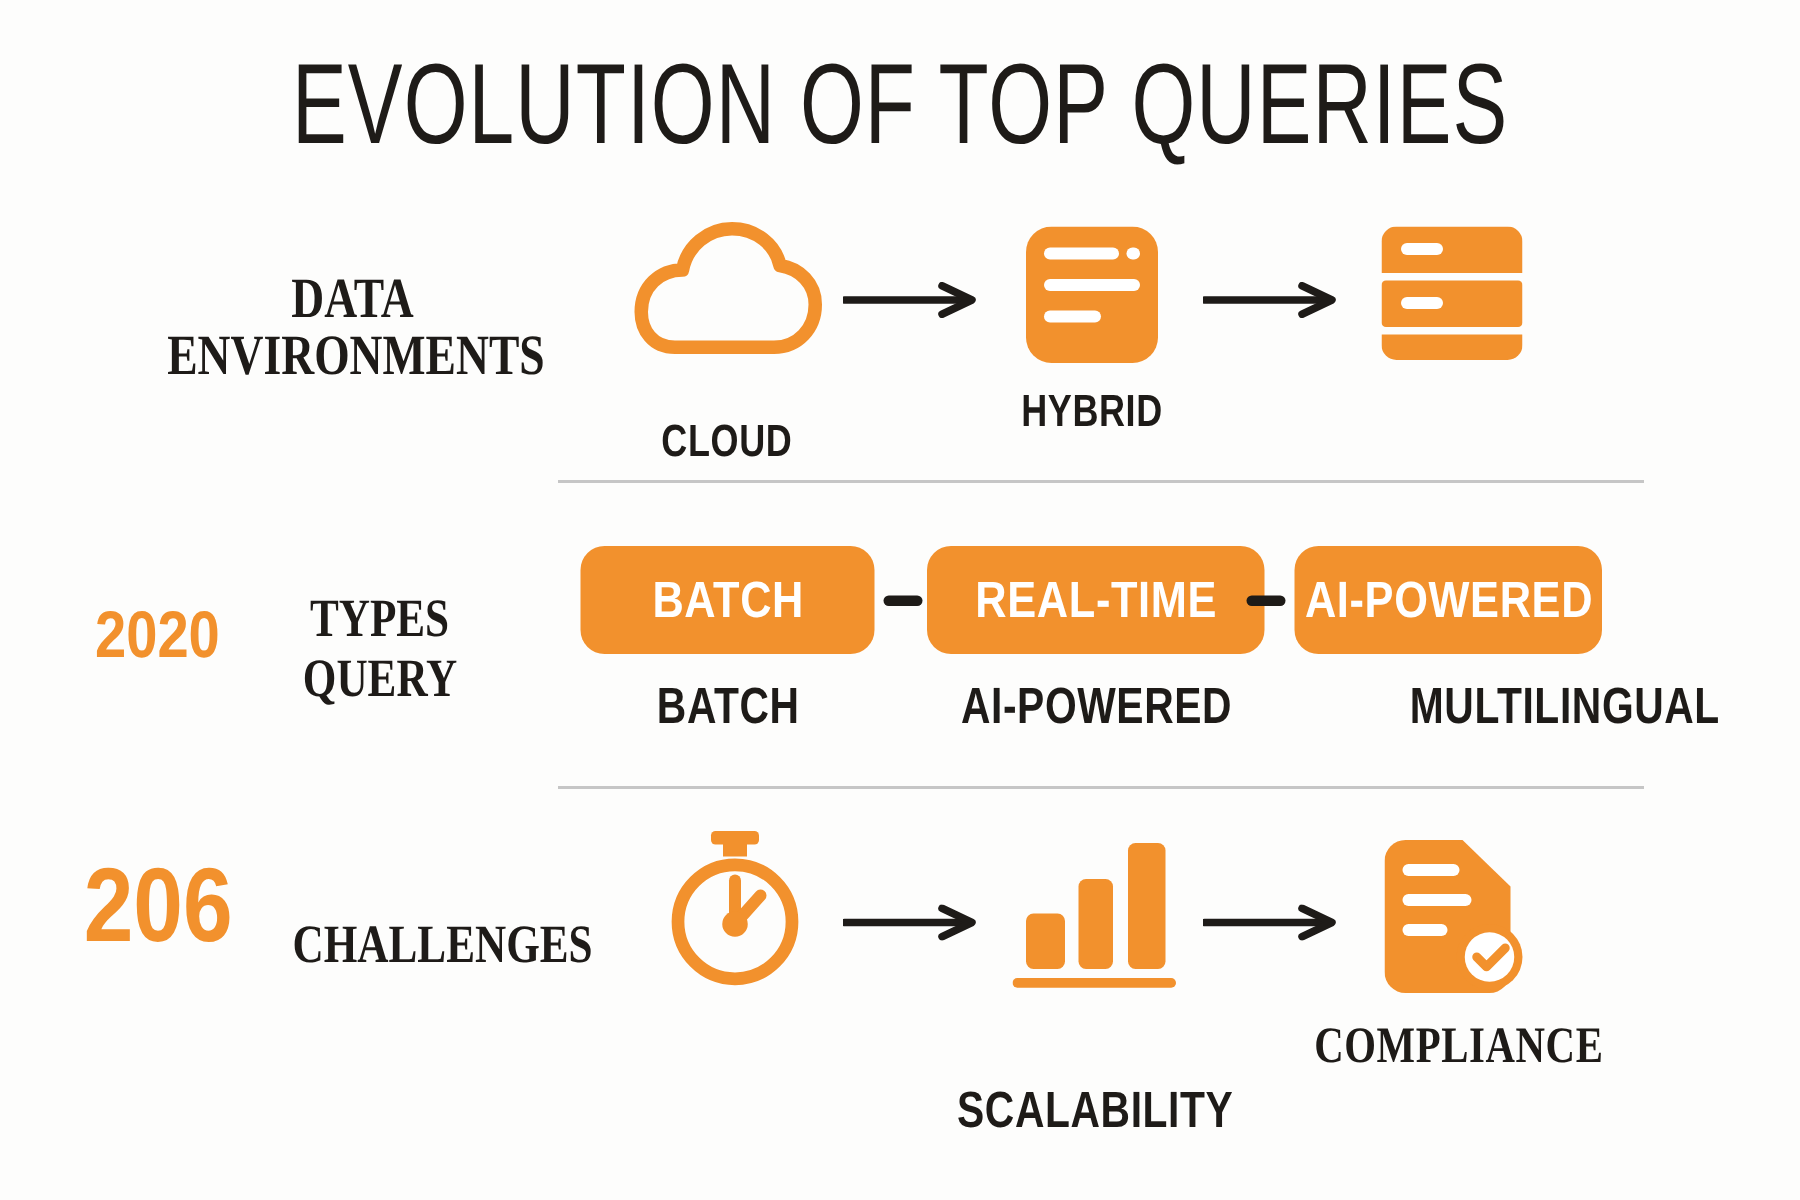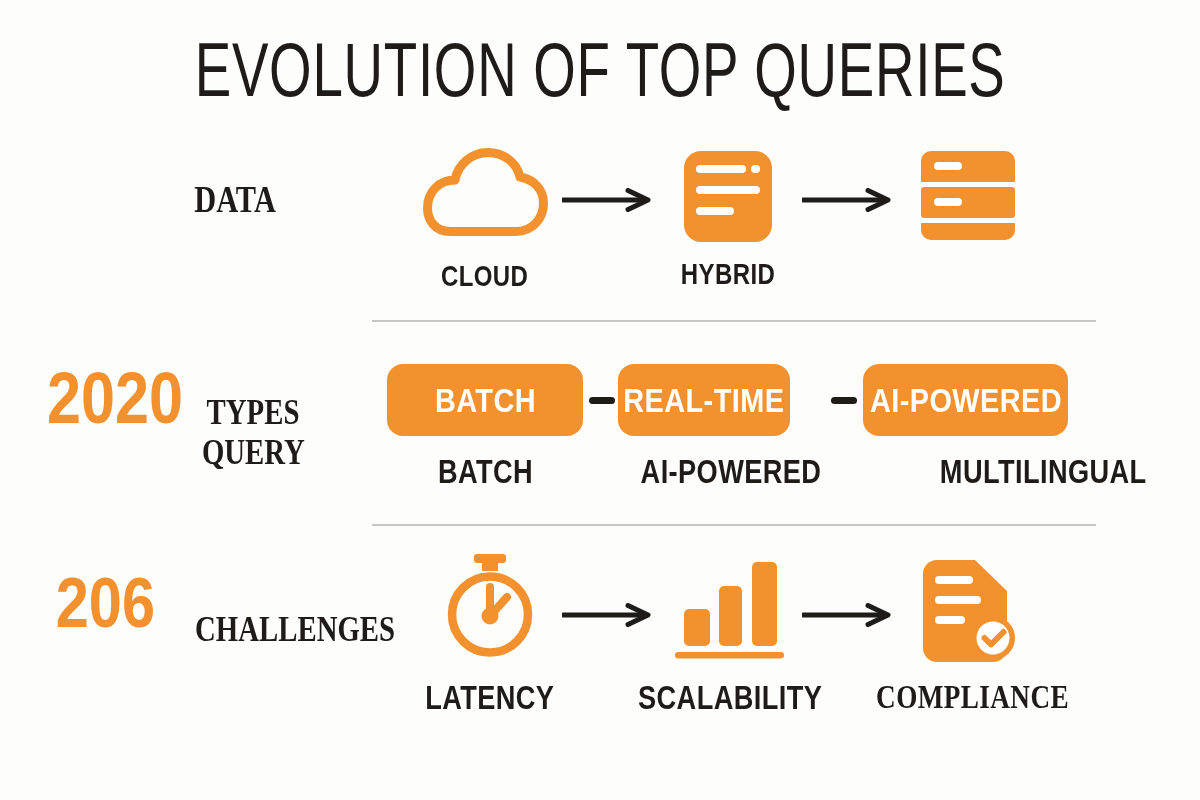--- a/index.html
+++ b/index.html
@@ -26,53 +26,53 @@
     font-size:76px;line-height:80px;font-weight:400;
     letter-spacing:1px;color:var(--ink);
   }
 
   .row-head{color:var(--ink);font-weight:800;text-align:center;font-family:Liberation Serif, serif;}
   .env-label{left:80px;top:180px;width:310px;font-size:38px;line-height:38px;}
   .qt-label{left:186px;top:392px;width:135px;font-size:36px;line-height:40px;}
   .ch-label{left:170px;top:610px;width:200px;font-size:36px;line-height:38px;}
 
   .big-num{color:var(--orange);font-weight:800;text-align:center;}
-  .num-2020{left:35px;top:370px;width:140px;font-size:72px;line-height:56px;}
+  .num-2020{left:35px;top:396px;width:140px;font-size:44px;line-height:56px;}
   .num-206{left:35px;top:574px;width:140px;font-size:70px;line-height:58px;}
 
   .itm{position:absolute;display:flex;flex-direction:column;align-items:center;}
   .itm-label{font-size:30px;font-weight:800;color:var(--ink);text-align:center;letter-spacing:.5px;}
   .itm-label-lg{font-size:34px;font-weight:800;color:var(--ink);text-align:center;letter-spacing:.5px;}
 
-  .it-cloud{left:415px;top:146px;width:140px;}
+  .it-cloud{left:415px;top:146px;width:140px;gap:18px;}
   .it-cloud .itm-label{margin-top:15px;}
   .it-hybrid{left:668px;top:151px;width:120px;}
   .it-hybrid .itm-label{margin-top:11px;}
   .it-server{left:908px;top:151px;width:120px;}
   .it-server .itm-label{margin-top:13px;}
 
   .it-latency{left:425px;top:554px;width:130px;}
   .it-latency .itm-label-lg{margin-top:16px;}
-  .it-scalability{left:665px;top:562px;width:130px;}
+  .it-scalability{left:665px;top:562px;width:130px;gap:42px;}
   .it-scalability .itm-label-lg{margin-top:15px;}
   .it-compliance{left:903px;top:560px;width:140px;font-family:Liberation Serif, serif;}
   .it-compliance .itm-label-lg{margin-top:12px;}
 
   .divider{height:2px;background:var(--divider);left:372px;width:724px;}
   .div1{top:320px;}
   .div2{top:524px;}
 
   .pill{
     position:absolute;top:364px;height:72px;
     background:var(--orange);border-radius:16px;
     display:flex;align-items:center;justify-content:center;
   }
   .pill span{color:#fff;font-size:34px;font-weight:800;letter-spacing:.5px;}
   .pill1{left:387px;width:196px;}
-  .pill2{left:618px;width:172px;}
+  .pill2{left:618px;width:225px;}
   .pill3{left:863px;width:205px;}
   .pill-dash{position:absolute;top:397px;width:26px;height:7px;border-radius:4px;background:var(--ink);}
   .dash1{left:589px;}
   .dash2{left:831px;}
 
   .sub-label{position:absolute;top:452px;text-align:center;font-size:34px;font-weight:800;color:var(--ink);letter-spacing:.5px;}
   .sub1{left:387px;width:196px;}
   .sub2{left:618px;width:207px;}
   .sub3{left:914px;width:205px;}
 
@@ -84,20 +84,21 @@
 </style>
 </head>
 <body>
 
 <div class="abs title">
   <span class="cx72">EVOLUTION OF TOP QUERIES</span>
 </div>
 
 <div class="abs row-head env-label">
   <div><span class="cx">DATA</span></div>
+  <div><span class="cx">ENVIRONMENTS</span></div>
 </div>
 
 <div class="itm it-cloud">
   <span>
     <svg width="130" height="94" viewBox="0 0 130 94">
       <path d="M30 85.5 C 15 85.5 7.5 74 7.5 62 C 7.5 45 20 34 35 34 C 38 18 52 6.5 68 6.5 C 84 6.5 97 17 100 31 C 113 33 123.5 43 123.5 57 C 123.5 73 112 85.5 96 85.5 Z" fill="none" stroke="#F2912D" stroke-width="9" stroke-linejoin="round" stroke-linecap="round"></path>
     </svg>
   </span>
   <div class="itm-label">
     <span class="cx">CLOUD</span>
@@ -190,23 +191,20 @@
   <span>
     <svg width="90" height="104" viewBox="0 0 90 104">
       <rect x="29" y="0" width="32" height="9" rx="3" fill="#F2912D"></rect>
       <rect x="37" y="6" width="16" height="11" fill="#F2912D"></rect>
       <circle cx="45" cy="60.5" r="38" fill="none" stroke="#F2912D" stroke-width="8.5"></circle>
       <line x1="45" y1="62" x2="45" y2="33" stroke="#F2912D" stroke-width="8" stroke-linecap="round"></line>
       <line x1="45" y1="62" x2="62" y2="43" stroke="#F2912D" stroke-width="8" stroke-linecap="round"></line>
       <circle cx="45" cy="62" r="8.5" fill="#F2912D"></circle>
     </svg>
   </span>
-  <div class="itm-label-lg">
-    <span class="cx">LATENCY</span>
-  </div>
 </div>
 
 <div class="abs arrow arr3">
   <svg width="90" height="24" viewBox="0 0 90 24">
     <line x1="1" y1="12" x2="82" y2="12" stroke="#1E1B18" stroke-width="5" stroke-linecap="round"></line>
     <polyline points="66,2.5 86,12 66,21.5" fill="none" stroke="#1E1B18" stroke-width="5" stroke-linecap="round" stroke-linejoin="round"></polyline>
   </svg>
 </div>
 
 <div class="itm it-scalability">

